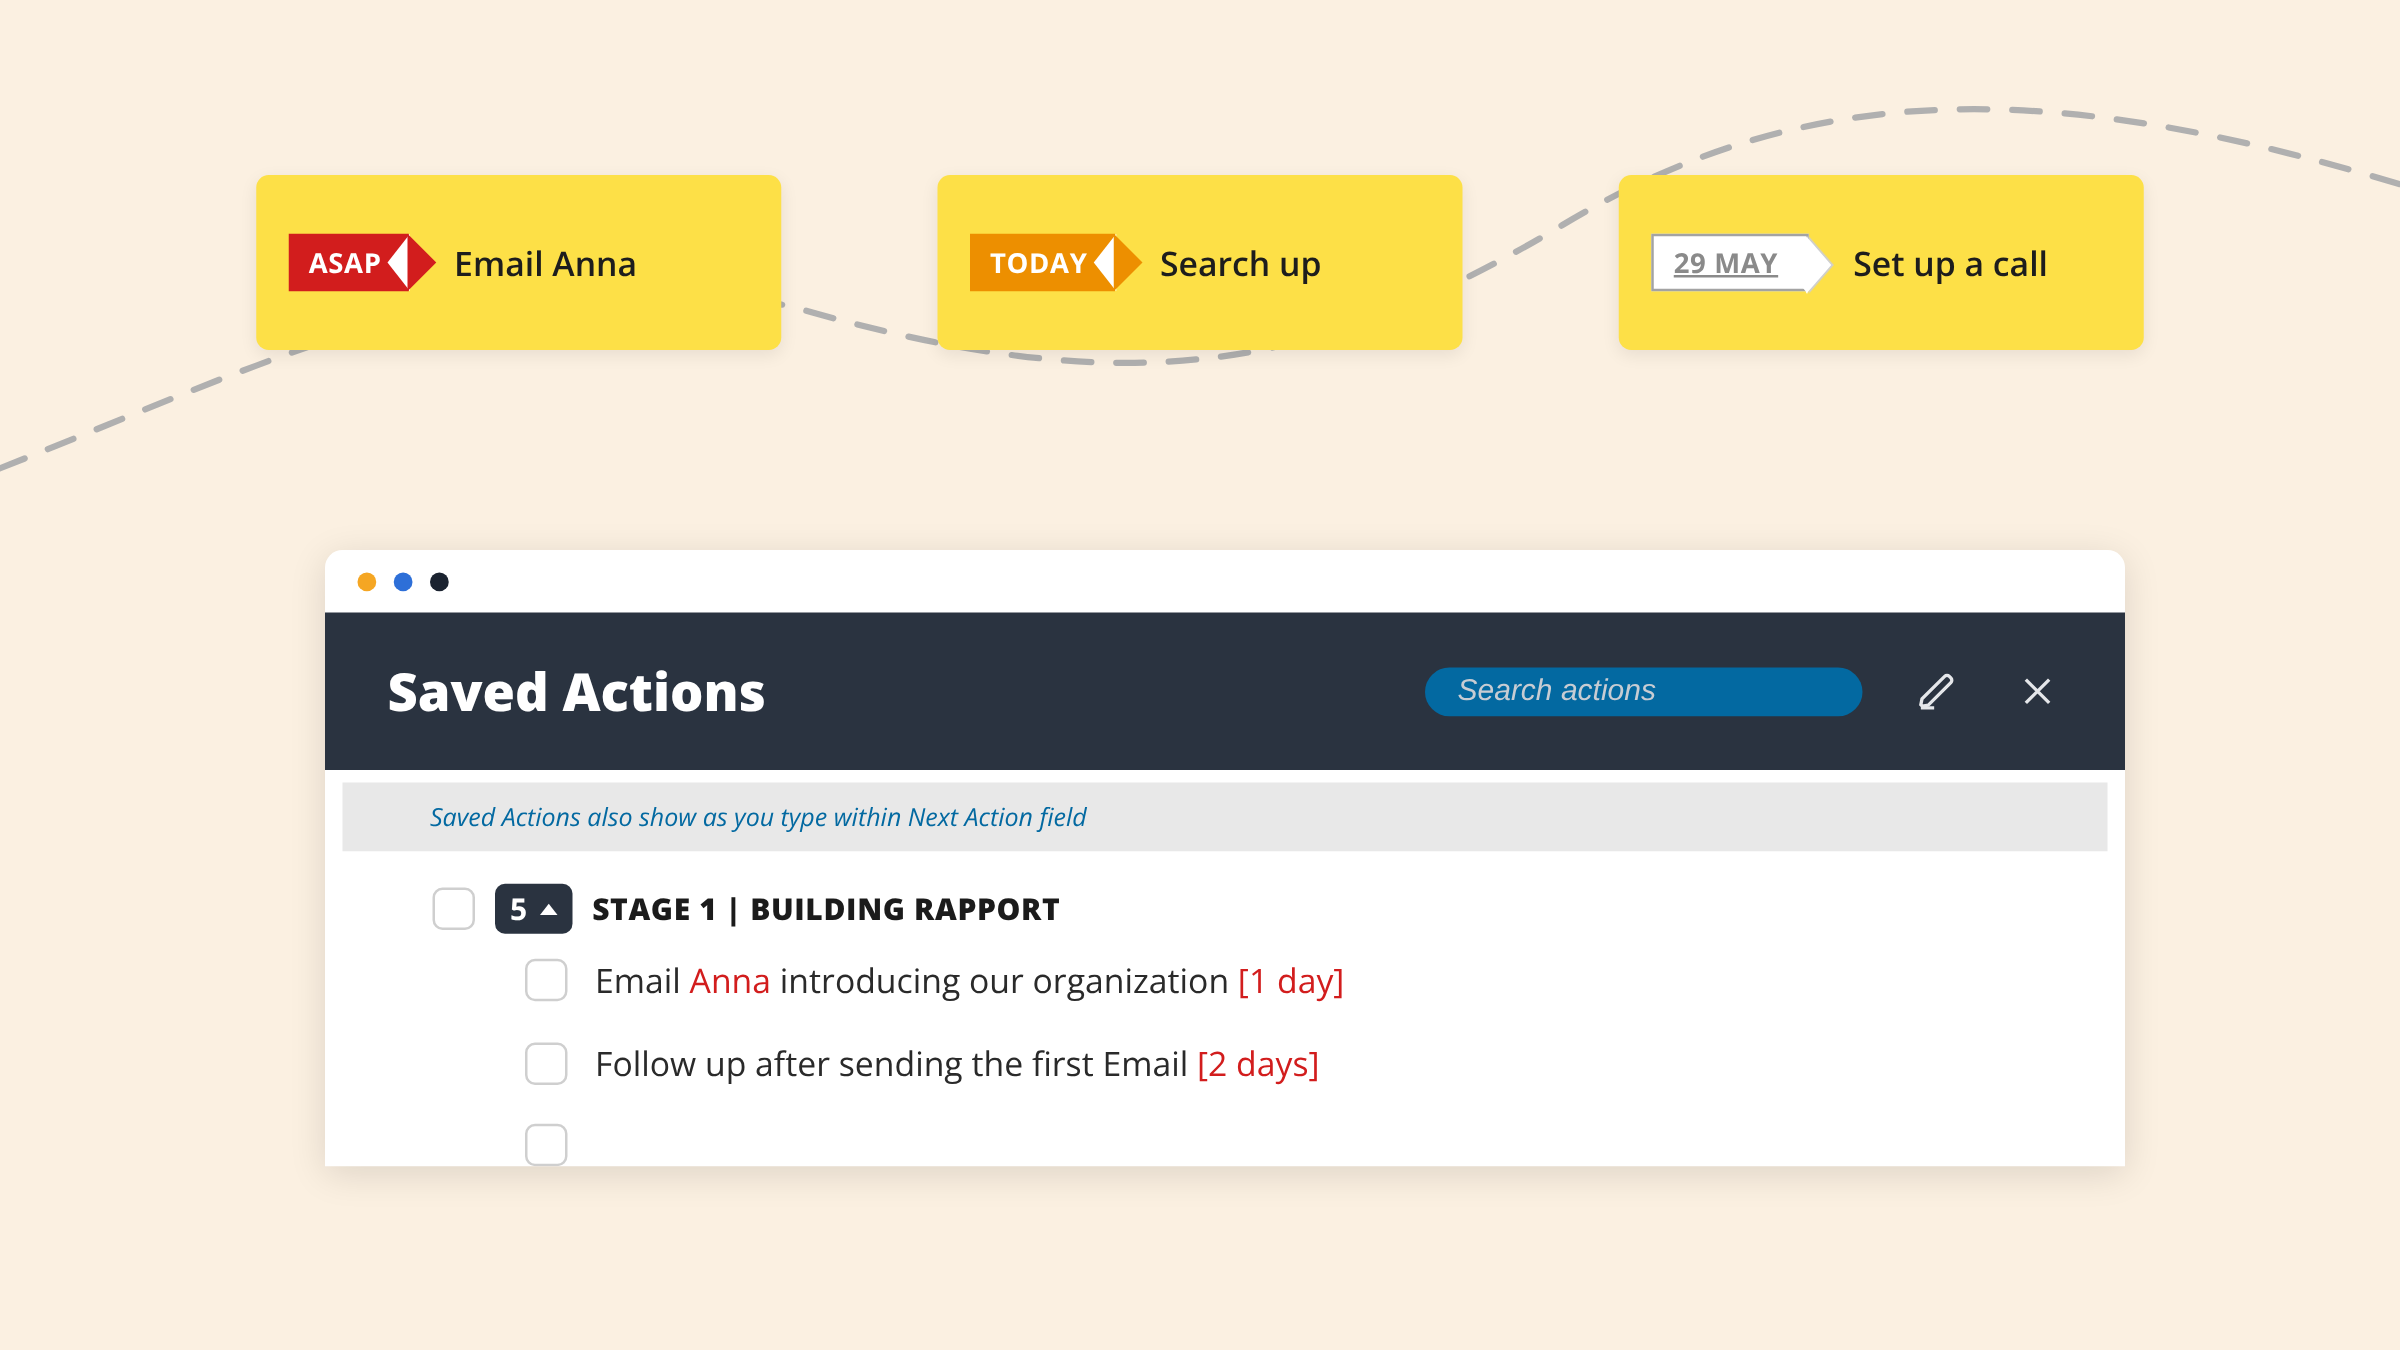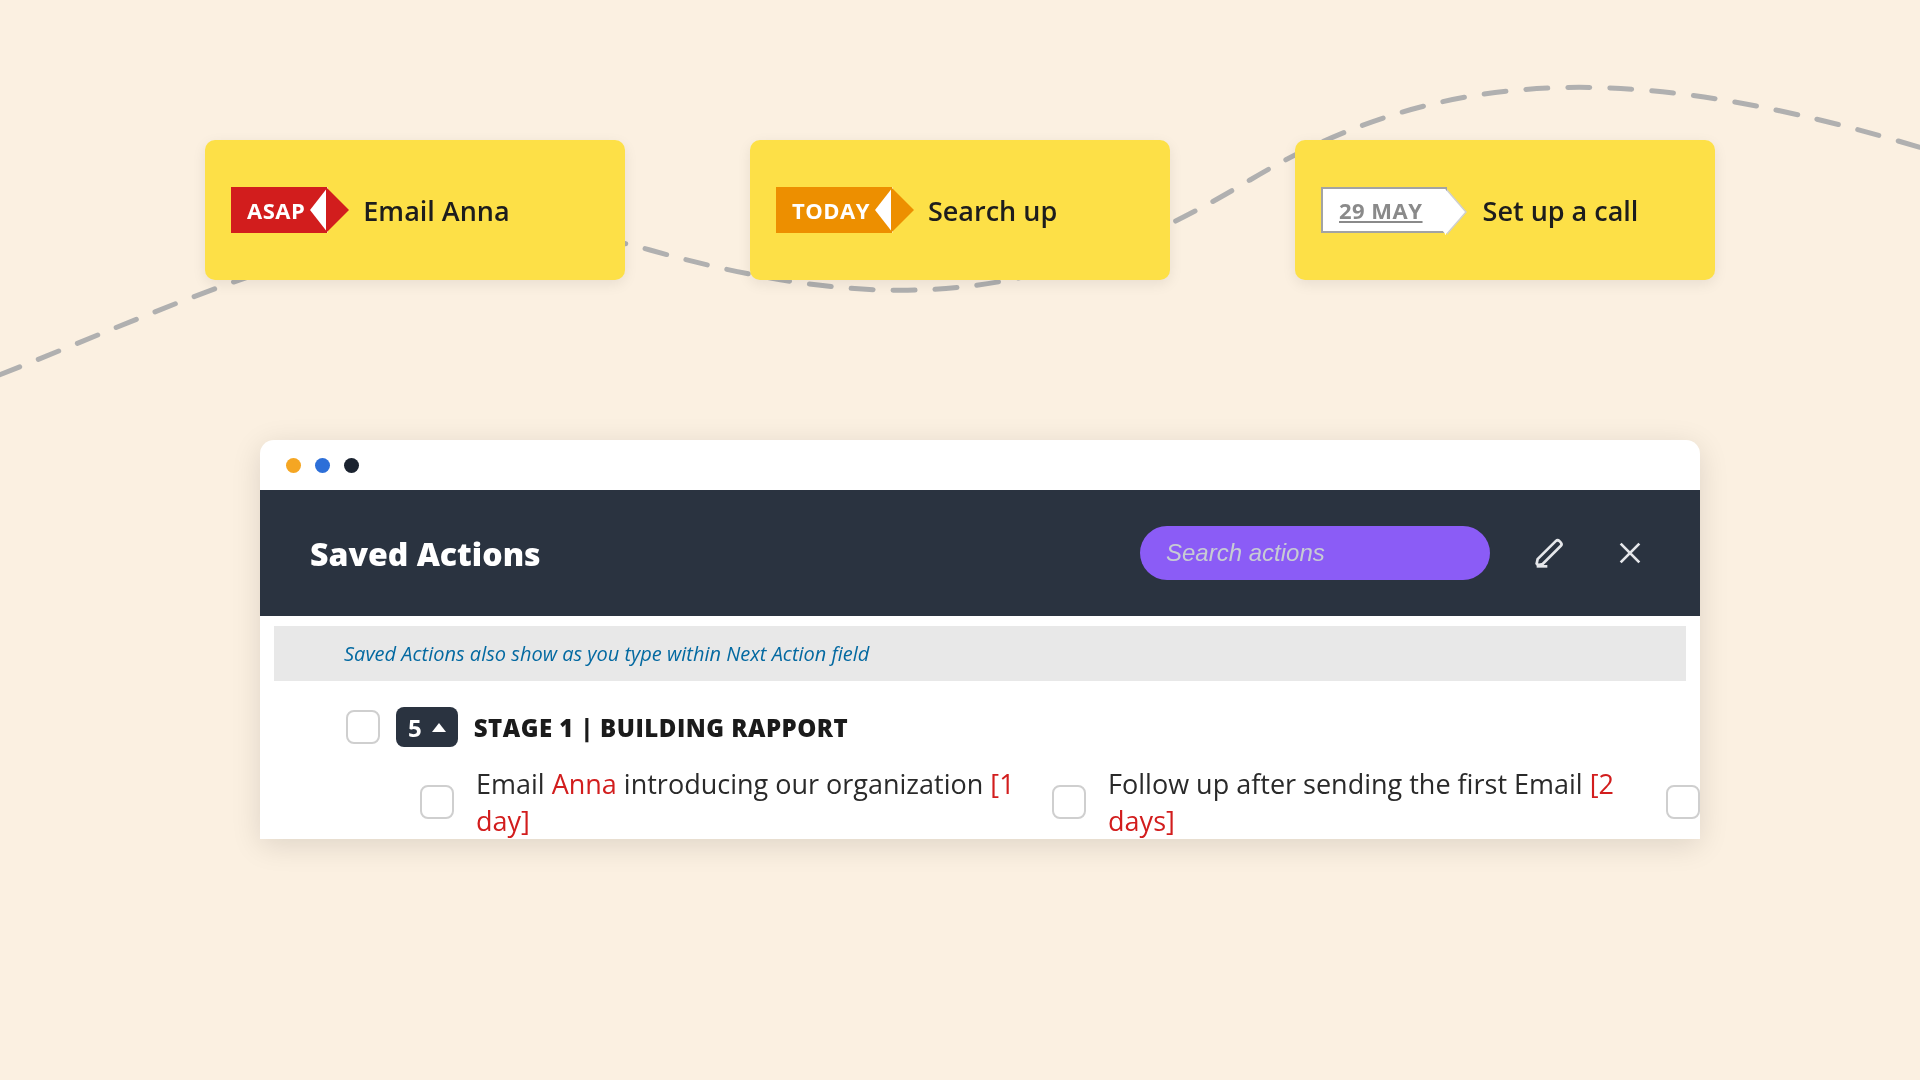--- a/index.html
+++ b/index.html
@@ -127,29 +127,29 @@
   .header{
     background:#2a3340;
     height:126px;
     display:flex;
     align-items:center;
     padding:0 50px;
     gap:40px;
   }
   .header-title{
     color:#fff;
-    font-size:32px;
+    font-size:42px;
     font-weight:800;
     flex:0 0 auto;
     margin-right:auto;
   }
   .search{
     width:350px;
-    height:54px;
-    background:#8b5cf6;
+    height:39px;
+    background:#0369a1;
     border:none;
     border-radius:27px;
     color:#fff;
     font-size:24px;
     font-style:italic;
     padding:4px 26px;
     outline:none;
   }
   .search::placeholder{color:#c7ccd3;font-style:italic;}
   .hdr-icon{
@@ -203,21 +203,21 @@
   .stage-title{
     font-size:24px;
     font-weight:800;
     letter-spacing:.5px;
     color:#1b1b1b;
   }
 
   .action-list{
     padding:8px 0 0 160px;
     display:flex;
-    flex-direction:row;
+    flex-direction:column;
     gap:30px;
   }
   .action-item{
     display:flex;
     align-items:center;
     gap:22px;
     font-size:27px;
     color:#2a2a2a;
   }
   .red-inline{color:#d21d1d;}

